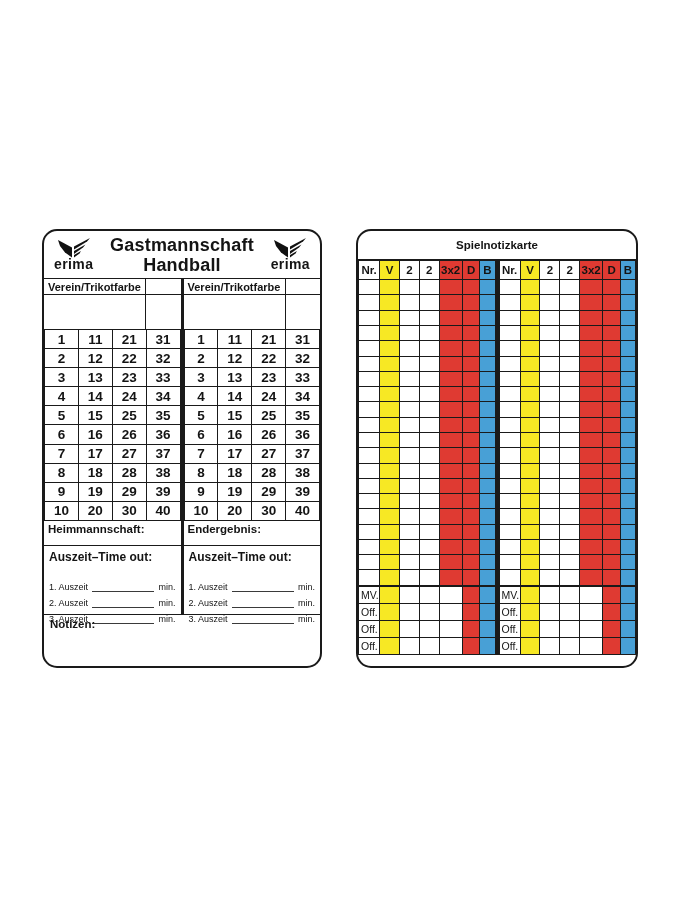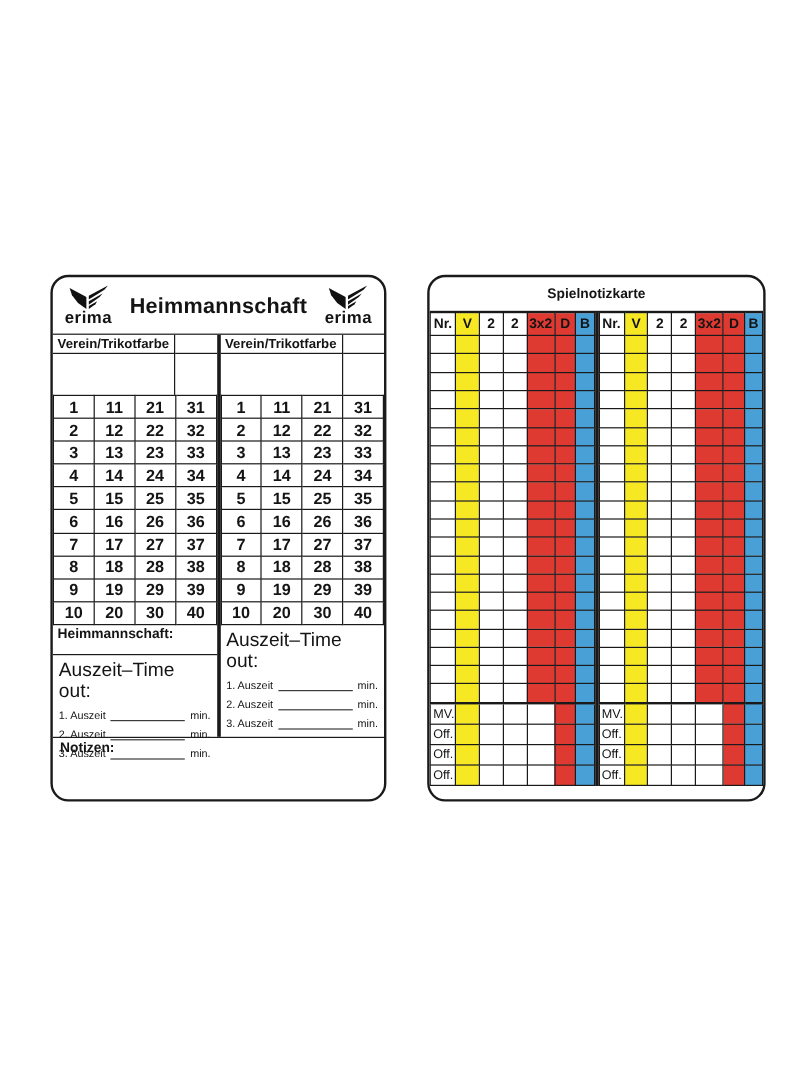--- a/index.html
+++ b/index.html
@@ -31,21 +31,21 @@
   .v-wide{border-right:1.6px solid #1a1a1a;}
 
   .num-table{border-collapse:collapse;width:100%;flex:0 0 192px;table-layout:fixed;}
   .num-table td{border:1.6px solid #1a1a1a;text-align:center;font-weight:bold;
                 font-size:13.5px;padding:0;height:17.4px;}
 
   .score-row{flex:0 0 25px;border-bottom:1.6px solid #1a1a1a;font-weight:bold;
              font-size:11.5px;padding:2px 0 0 4px;box-sizing:border-box;}
 
   .auszeit{flex:1;padding:4px 5px 0 5px;box-sizing:border-box;min-height:0;}
-  .az-head{font-weight:normal;font-size:16px;margin-bottom:5px;}
+  .az-head{font-weight:bold;font-size:12px;margin-bottom:18px;}
   .az-row{display:flex;align-items:flex-end;font-size:9px;margin-bottom:6px;}
   .az-label{white-space:nowrap;}
   .az-line{flex:1;border-bottom:1.2px solid #3a3a3a;margin:0 4px;height:8px;}
   .az-min{white-space:nowrap;}
 
   .notizen{flex:0 0 52px;border-top:1.6px solid #1a1a1a;font-weight:bold;
            font-size:11.5px;padding:3px 0 0 6px;box-sizing:border-box;}
 
   
   .team-header{flex:0 0 28px;border-bottom:1.6px solid #1a1a1a;display:flex;}
@@ -74,21 +74,22 @@
       <div class="logo">
         <svg width="36" height="20" viewBox="0 0 36 20">
           <polygon points="2,2 16,9.5 16,19.5 9,14.5 4,8" fill="#111"></polygon>
           <polygon points="34,0 18,8.5 18,11.5 31,3.5" fill="#111"></polygon>
           <polygon points="29.5,6.5 18,13 18,16 27,9.5" fill="#111"></polygon>
           <polygon points="25,13 18,17 18,19.5 23.5,15.5" fill="#111"></polygon>
         </svg>
         <div class="logo-text">erima</div>
       </div>
       <div class="title">
-        <div>Heimmannschaft</div>
+        <div>Gastmannschaft</div>
+        <div>Handball</div>
       </div>
       <div class="logo">
         <svg width="36" height="20" viewBox="0 0 36 20">
           <polygon points="2,2 16,9.5 16,19.5 9,14.5 4,8" fill="#111"></polygon>
           <polygon points="34,0 18,8.5 18,11.5 31,3.5" fill="#111"></polygon>
           <polygon points="29.5,6.5 18,13 18,16 27,9.5" fill="#111"></polygon>
           <polygon points="25,13 18,17 18,19.5 23.5,15.5" fill="#111"></polygon>
         </svg>
         <div class="logo-text">erima</div>
       </div>
@@ -256,20 +257,23 @@
                 <td>39</td>
               </tr>
               <tr>
                 <td>10</td>
                 <td>20</td>
                 <td>30</td>
                 <td>40</td>
               </tr>
             </tbody>
           </table>
+        <div class="score-row">
+          <span>Endergebnis:</span>
+        </div>
         <div class="auszeit">
           <div class="az-head">Auszeit–Time out:</div>
           <div class="az-rows">
               <div class="az-row">
                 <span class="az-label">1. Auszeit</span>
                 <span class="az-line"></span>
                 <span class="az-min">min.</span>
               </div>
               <div class="az-row">
                 <span class="az-label">2. Auszeit</span>

